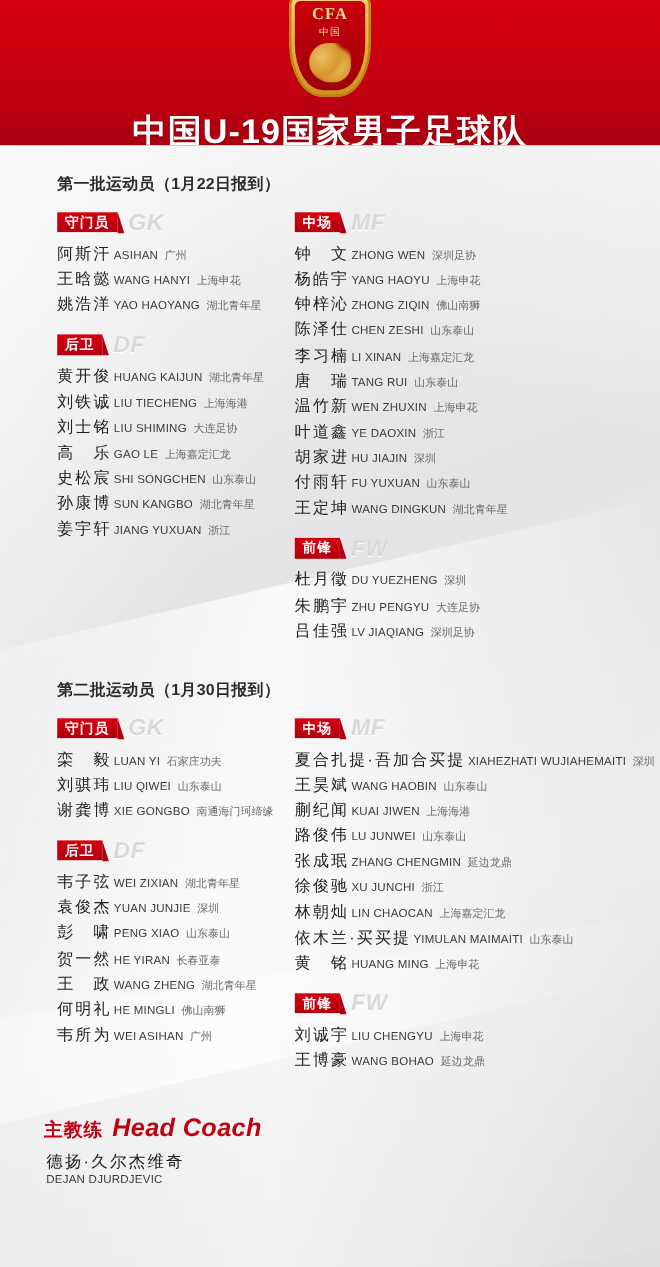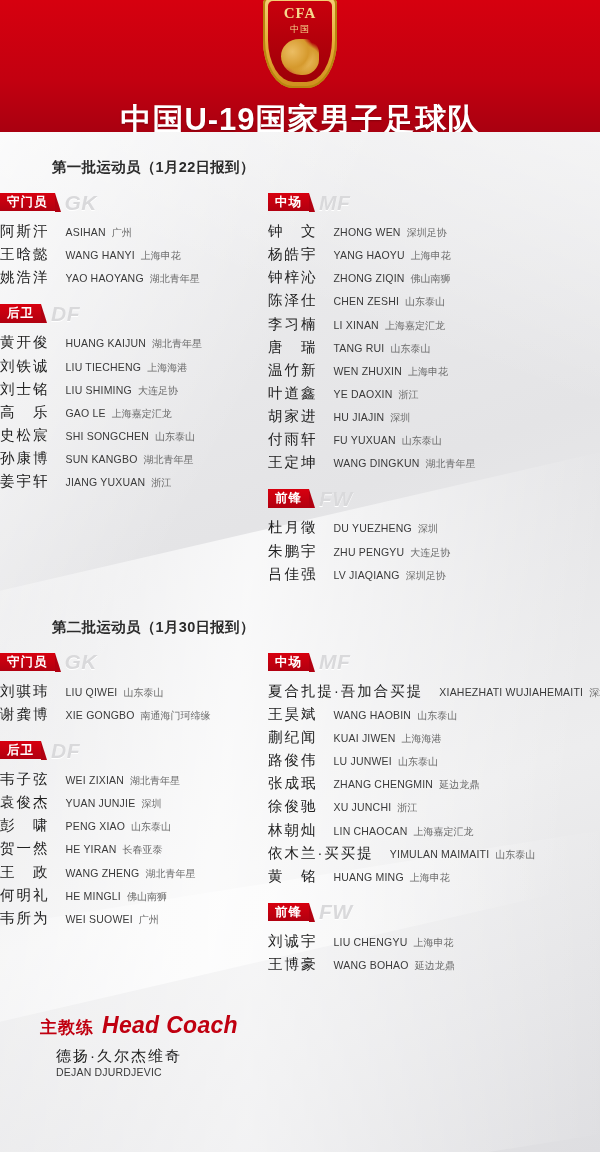--- a/index.html
+++ b/index.html
@@ -134,21 +134,21 @@
     font-size: 14.5px;
     font-weight: bold;
     color: #2b2b2b;
     margin-left: 52px;
     letter-spacing: .3px;
   }
   .columns {
     display: flex;
     margin-top: 14px;
   }
-  .col-left { width: 262px; }
+  .col-left { width: 262px; padding-left: 52px; }
   .col-right { width: 338px; padding-left: 6px; text-align: center; }
 
   
   .pos-head {
     display: flex;
     align-items: center;
     height: 22px;
     margin-bottom: 9px;
   }
   .pos-cn {
@@ -189,21 +189,21 @@
   .p-cn {
     font-size: 14.5px;
     color: #222;
     font-weight: normal;
     letter-spacing: 2px;
     white-space: nowrap;
   }
   .p-en {
     font-size: 10.5px;
     color: #3a3a3a;
-    margin-left: 16px;
+    margin-left: 2px;
     letter-spacing: .2px;
     white-space: nowrap;
   }
   .p-club {
     font-size: 10px;
     color: #6a6a6a;
     margin-left: 6px;
     white-space: nowrap;
   }
   .group { margin-bottom: 16px; }
@@ -433,20 +433,25 @@
       <div class="batch-title">第二批运动员（1月30日报到）</div>
       <div class="columns">
         <div class="col-left">
 
           <div class="group">
             <div class="pos-head">
               <span class="pos-cn">守门员</span>
               <span class="pos-en">GK</span>
             </div>
             <div class="player">
+              <span class="p-cn">栾　毅</span>
+              <span class="p-en">LUAN YI</span>
+              <span class="p-club">石家庄功夫</span>
+            </div>
+            <div class="player">
               <span class="p-cn">刘骐玮</span>
               <span class="p-en">LIU QIWEI</span>
               <span class="p-club">山东泰山</span>
             </div>
             <div class="player">
               <span class="p-cn">谢龚博</span>
               <span class="p-en">XIE GONGBO</span>
               <span class="p-club">南通海门珂缔缘</span>
             </div>
           </div>
@@ -481,21 +486,21 @@
               <span class="p-en">WANG ZHENG</span>
               <span class="p-club">湖北青年星</span>
             </div>
             <div class="player">
               <span class="p-cn">何明礼</span>
               <span class="p-en">HE MINGLI</span>
               <span class="p-club">佛山南狮</span>
             </div>
             <div class="player">
               <span class="p-cn">韦所为</span>
-              <span class="p-en">WEI SUOWEI</span>
+              <span class="p-en">WEI ASIHAN</span>
               <span class="p-club">广州</span>
             </div>
           </div>
 
         </div>
         <div class="col-right">
 
           <div class="group">
             <div class="pos-head">
               <span class="pos-cn">中场</span>

